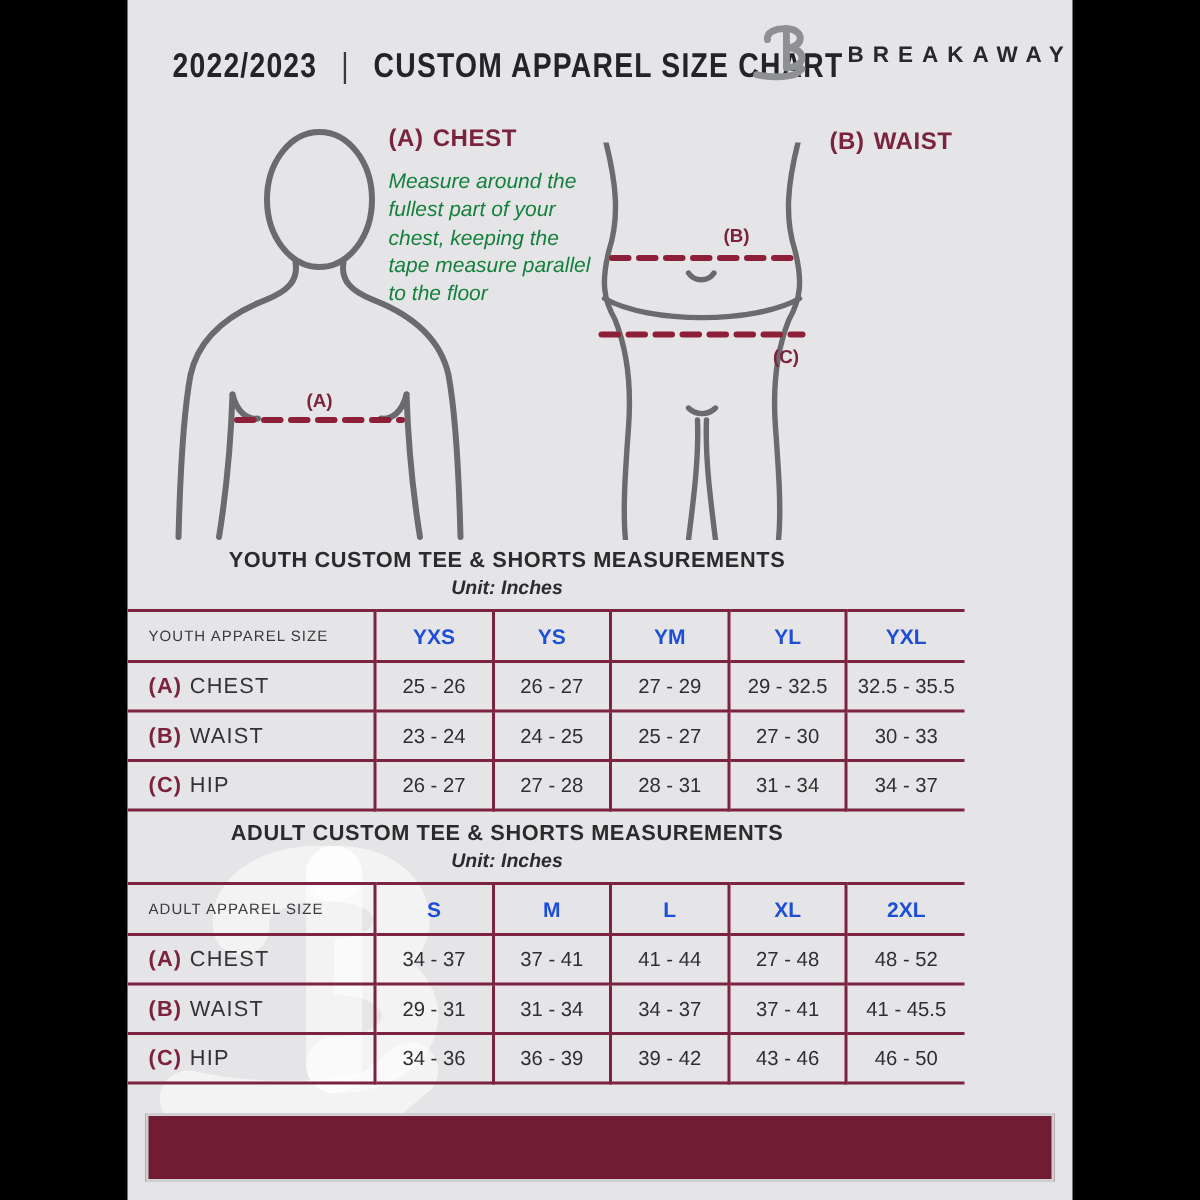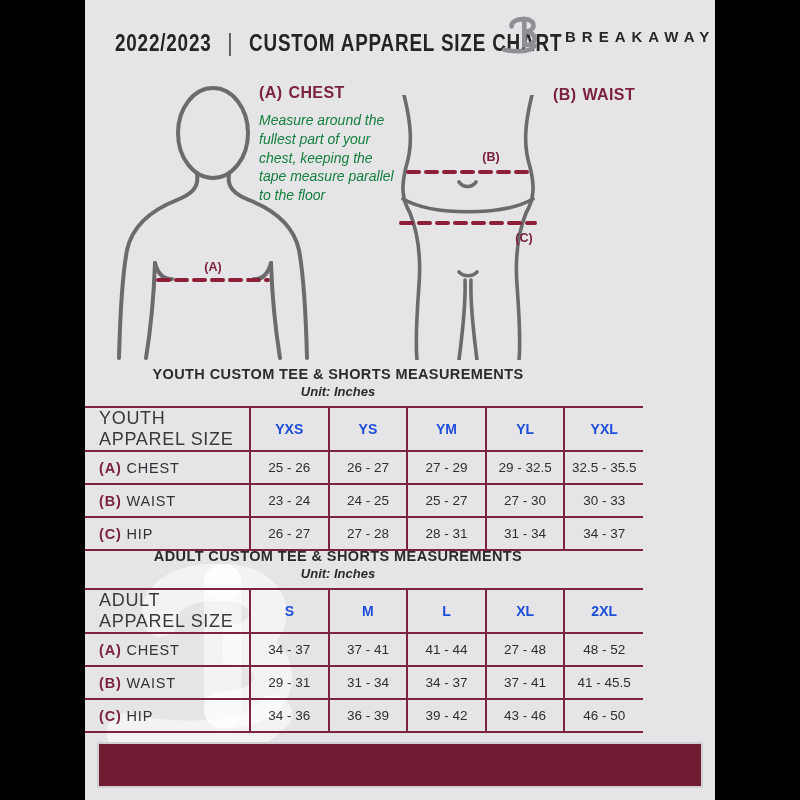--- a/index.html
+++ b/index.html
@@ -61,21 +61,21 @@
   .unit-label { margin:2px 0 7px 0; font-size:13px; font-style:italic; font-weight:700; color:#2b2b2d; }
 
   table.size-table { width:558px; margin:0 auto; border-collapse:collapse; table-layout:fixed; }
   table.size-table th, table.size-table td {
     border-bottom:2px solid #7d2342; border-right:2px solid #7d2342;
     height:31px; padding:0; vertical-align:middle;
   }
   table.size-table thead th { border-top:2px solid #7d2342; height:32px; }
   table.size-table th:last-child, table.size-table td:last-child { border-right:none; }
   table.size-table .rowhead { text-align:left; padding-left:14px; }
-  table.size-table thead .rowhead { font-weight:400; font-size:18px; letter-spacing:0.7px; color:#3a3a3c; }
+  table.size-table thead .rowhead { font-weight:400; font-size:10px; letter-spacing:0.7px; color:#3a3a3c; }
   table.size-table thead th.sizecol { font-size:14px; font-weight:700; color:#1d4ed8; }
   table.size-table tbody .rowhead { font-weight:400; font-size:14.5px; letter-spacing:0.8px; color:#333336; }
   table.size-table tbody .rowhead .key { color:#7b2240; font-weight:700; margin-right:5px; }
   table.size-table td { font-size:13.5px; color:#2f2f31; text-align:center;border-radius:13px; }
 
   
   .footer-bar {
     position:absolute; left:12px; top:742px; width:602px; height:42px;
     background:#721c34; border:2px solid #cfcfd4;
   }

